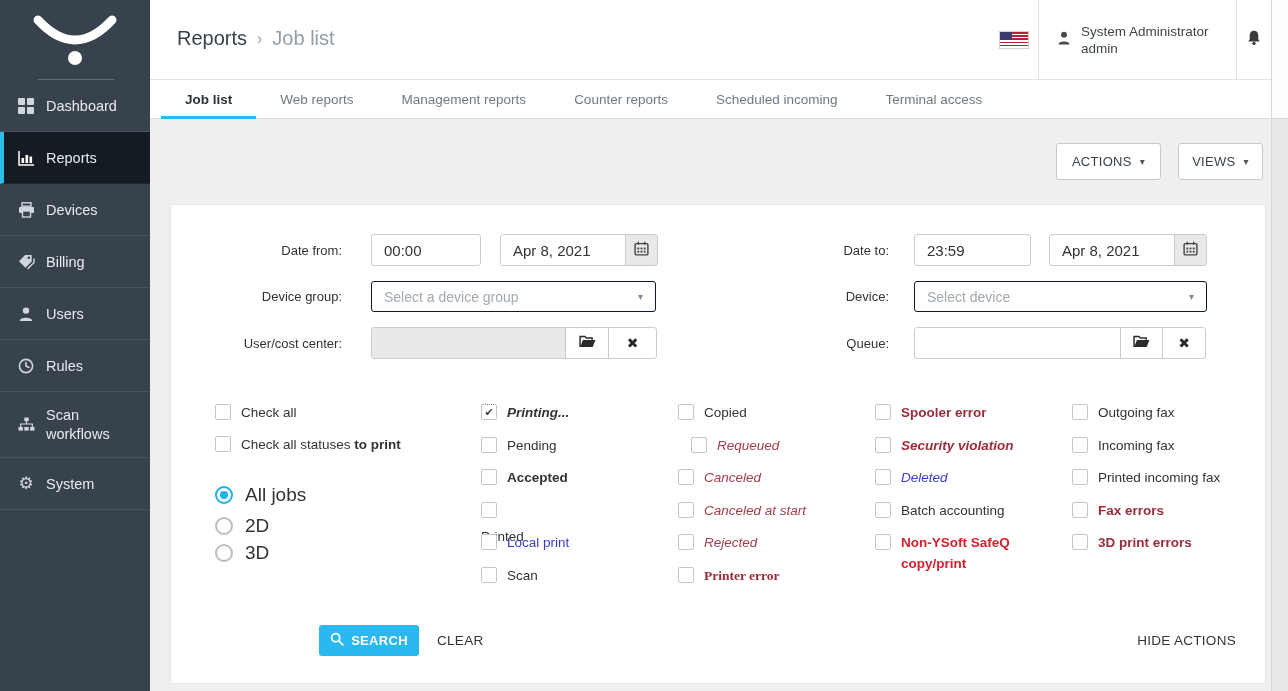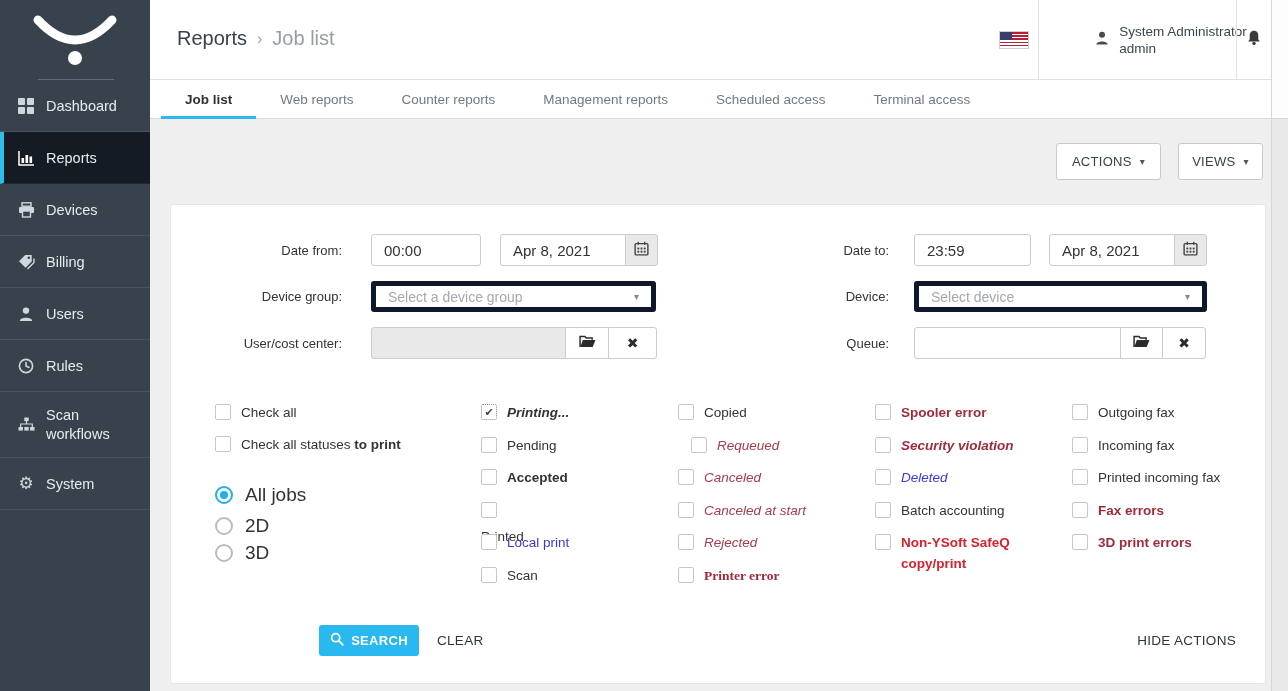--- a/index.html
+++ b/index.html
@@ -26,21 +26,21 @@
 
   
   .header { position:absolute; left:150px; top:0; width:1121px; height:80px; background:#fff; border-bottom:1px solid #e2e2e2; z-index:4; }
   .breadcrumb { position:absolute; left:27px; top:27px; font-size:20px; color:#37424a; display:flex; align-items:center; gap:10px; }
   .breadcrumb .sep { color:#9aa3aa; font-size:16px; }
   .breadcrumb .current { color:#949da4; }
   .flag { position:absolute; left:850px; top:32px; width:28px; height:16px;
           background:repeating-linear-gradient(#b22234 0 1.6px,#fff 1.6px 3.2px); box-shadow:0 0 0 1px #d0d0d0; }
   .flag .canton { position:absolute; left:0; top:0; width:12px; height:8px; background:#3c3b6e; }
   .hdr-sep { position:absolute; top:0; width:1px; height:79px; background:#e2e2e2; }
-  .user-block { position:absolute; left:913px; top:0; width:198px; height:79px; display:flex; align-items:center; gap:9px; padding-left:17px; cursor:pointer;justify-content:center; }
+  .user-block { position:absolute; left:889px; top:0; width:198px; height:79px; display:flex; align-items:center; gap:9px; padding-left:17px; cursor:pointer; }
   .user-text { font-size:13.5px; color:#3e464d; line-height:17px; }
   .bell-block { position:absolute; left:1087px; top:0; width:34px; height:79px; display:flex; align-items:center; justify-content:center; cursor:pointer; }
 
   
   .tabs { position:absolute; left:150px; top:80px; width:1121px; height:39px; background:#fff; border-bottom:1px solid #dadada;
           display:flex; padding-left:11px; z-index:3; }
   .tab { padding:0 24px; display:flex; align-items:center; font-size:13.5px; color:#6f7a83; cursor:pointer; position:relative; white-space:nowrap; }
   .tab.active { color:#2c3338; font-weight:bold; }
   .tab.active::after { content:""; position:absolute; left:0; right:0; bottom:-1px; height:3px; background:#29b9f0; }
 
@@ -52,21 +52,21 @@
 
   .panel { position:absolute; left:20px; top:85px; width:1096px; height:480px; background:#fff; border:1px solid #e6e6e6; border-radius:3px; }
 
   .flabel { position:absolute; font-size:13px; color:#333; text-align:right; }
   .inp { position:absolute; height:32px; border:1px solid #ccc; border-radius:3px; background:#fff; font-size:15px; color:#333;
          padding:0 12px; font-family:inherit; }
   .inp.grp-left { border-radius:3px 0 0 3px; }
   .btn-attach { position:absolute; height:32px; border:1px solid #ccc; background:#fff; display:flex; align-items:center; justify-content:center; cursor:pointer; }
   .btn-cal { background:#e9e9e9; border-radius:0 3px 3px 0; margin-left:-1px; }
   .btn-end { border-radius:0 3px 3px 0; }
-  .sel { position:absolute; height:31px; border:5px solid #0f172a; border-radius:3px; background:#fff; display:flex; align-items:center;
+  .sel { position:absolute; height:31px; border:1px solid #0f172a; border-radius:3px; background:#fff; display:flex; align-items:center;
          padding:0 12px; font-size:14px; color:#a2a9af; cursor:pointer; }
   .sel .caret { position:absolute; right:12px; color:#888; }
   .inp.disabled { background:#e9e9e9; }
   .xmark { font-size:14px; font-weight:bold; color:#2b2b2b; }
 
   .status { position:absolute; display:flex; gap:10px; align-items:flex-start; font-size:13.5px; color:#333; cursor:pointer; }
   .cb { width:16px; height:16px; border:1px solid #c6c6c6; border-radius:2px; background:#fff; flex:none; margin-top:0px;
         display:flex; align-items:center; justify-content:center; }
   .cb.checked { border:1px dotted #8a8a8a; }
   .cb.checked .check { font-size:11px; color:#444; line-height:1; }
@@ -218,27 +218,27 @@
   </div>
 
   <div class="tabs">
     <div class="tab active">
         <span>Job list</span>
       </div>
     <div class="tab">
         <span>Web reports</span>
       </div>
     <div class="tab">
+        <span>Management reports</span>
+      </div>
+    <div class="tab">
         <span>Counter reports</span>
       </div>
     <div class="tab">
-        <span>Management reports</span>
-      </div>
-    <div class="tab">
-        <span>Scheduled access</span>
+        <span>Scheduled incoming</span>
       </div>
     <div class="tab">
         <span>Terminal access</span>
       </div>
   </div>
 
   <div class="content">
 
     <div class="toolbar-btn" style="left:906px; width:105px;">
       <span>ACTIONS</span>

